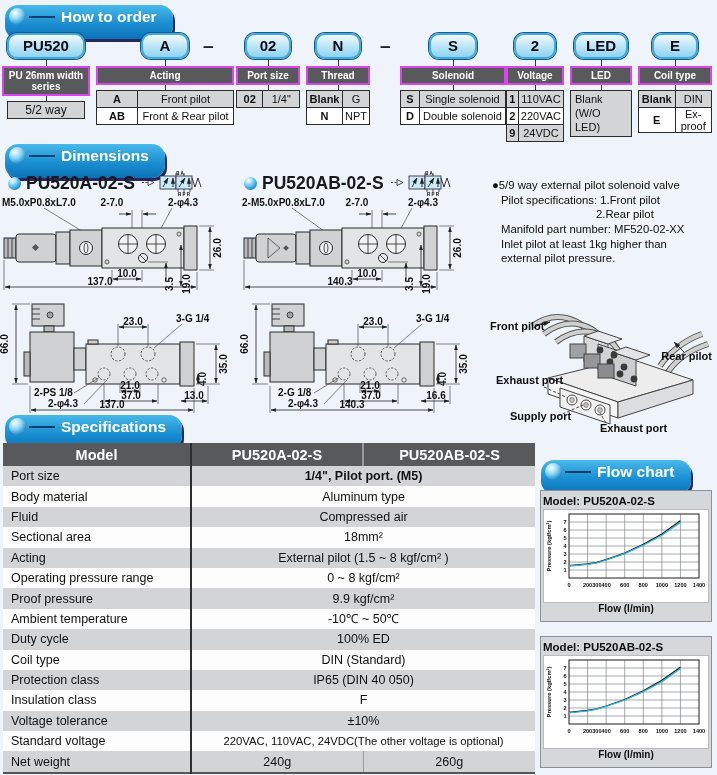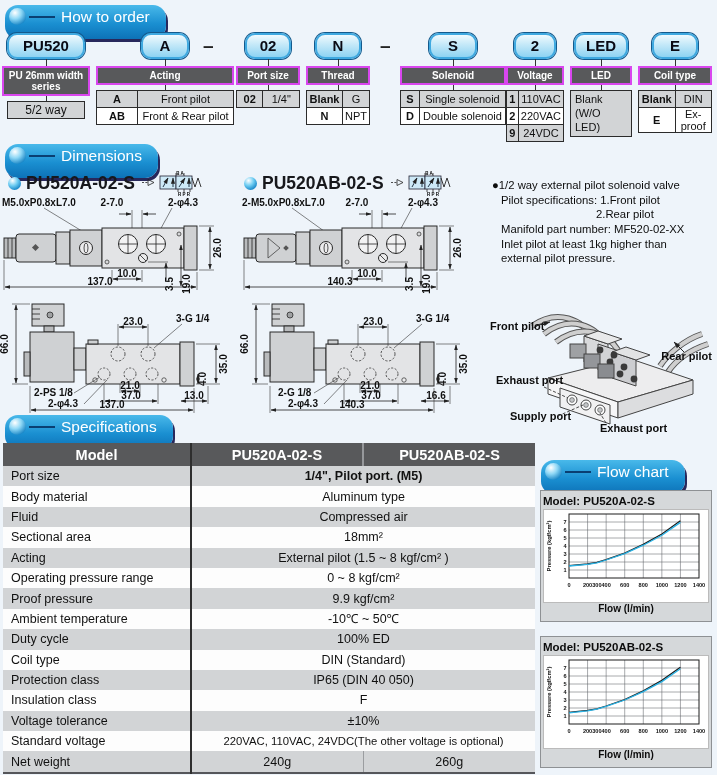--- a/index.html
+++ b/index.html
@@ -6,21 +6,21 @@
   body{
     width:717px;height:775px;position:relative;overflow:hidden;
     background:#eef4fa;
     font-family:"Liberation Sans",sans-serif;color:#111;
   }
   
   .hbadge{
     position:absolute;height:34px;border-radius:13px;
     background:linear-gradient(180deg,#49b9ea 0%,#1a8fd1 55%,#0d72b7 100%);
     box-shadow:2px 3px 0 rgba(18,18,74,.9);
-    color:#fff;font-weight:normal;font-size:15.5px;line-height:23px;
+    color:#fff;font-weight:bold;font-size:15.5px;line-height:23px;
     padding:0 16px 0 56px;white-space:nowrap;
   }
   .hbadge::before{
     content:"";position:absolute;left:4px;top:3px;width:17px;height:17px;border-radius:50%;
     background:radial-gradient(circle at 35% 28%,#ffffff,#8fd8f6 38%,#1a86c6 78%,#0a5d98);
   }
   .hbadge::after{
     content:"";position:absolute;left:24px;top:11px;width:26px;height:2px;background:#0a3f72;
   }
   .ball{display:inline-block;width:13px;height:13px;border-radius:50%;flex:0 0 auto;
@@ -274,21 +274,21 @@
     <polygon points="8,9.5 14,12.5 8,15.5" fill="none" stroke="#222" stroke-width=".8"></polygon>
     <line x1="2" y1="12.5" x2="8" y2="12.5" stroke="#222" stroke-width=".8" stroke-dasharray="2,1.4"></line>
     <line class="ln" x1="38" y1="19" x2="38" y2="22"></line>
       <line class="ln" x1="44" y1="19" x2="44" y2="22"></line>
       <line class="ln" x1="50" y1="19" x2="50" y2="22"></line>
     <text x="44" y="25.5" text-anchor="middle" style="font:bold 4.5px 'Liberation Sans'">R P R</text>
   </svg>
 </div>
 
 <div class="notes">
-  <div>●1/2 way external pilot solenoid valve</div>
+  <div>●5/9 way external pilot solenoid valve</div>
   <div style="padding-left:9px">Pilot specifications: 1.Front pilot</div>
   <div class="ind">2.Rear pilot</div>
   <div style="padding-left:9px">Manifold part number: MF520-02-XX</div>
   <div style="padding-left:9px">Inlet pilot at least 1kg higher than</div>
   <div style="padding-left:9px">external pilot pressure.</div>
 </div>
 
 <svg style="position:absolute;left:0;top:196px" width="236" height="100" viewBox="0 0 236 100">
   <text class="dt2" x="2" y="10">M5.0xP0.8xL7.0</text>
   <line class="ext" x1="44" y1="12" x2="95" y2="43"></line>

